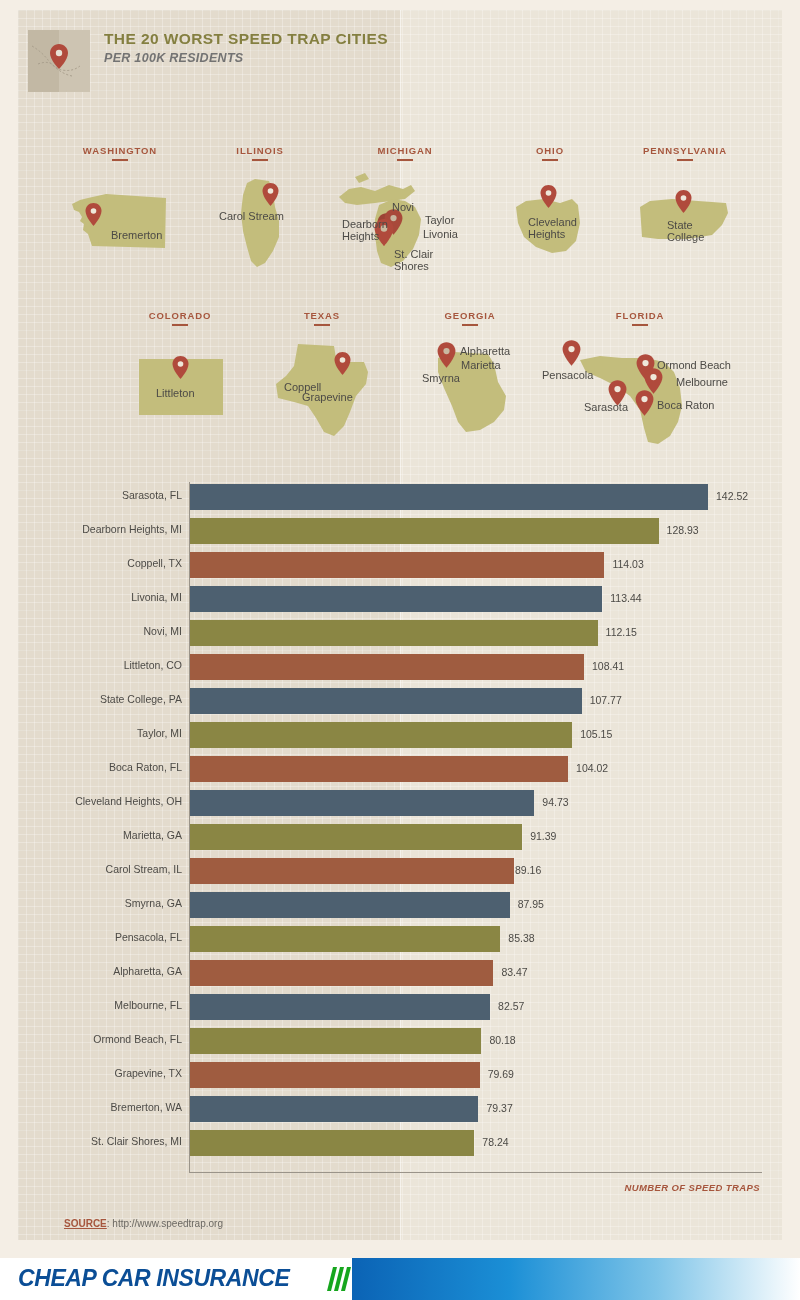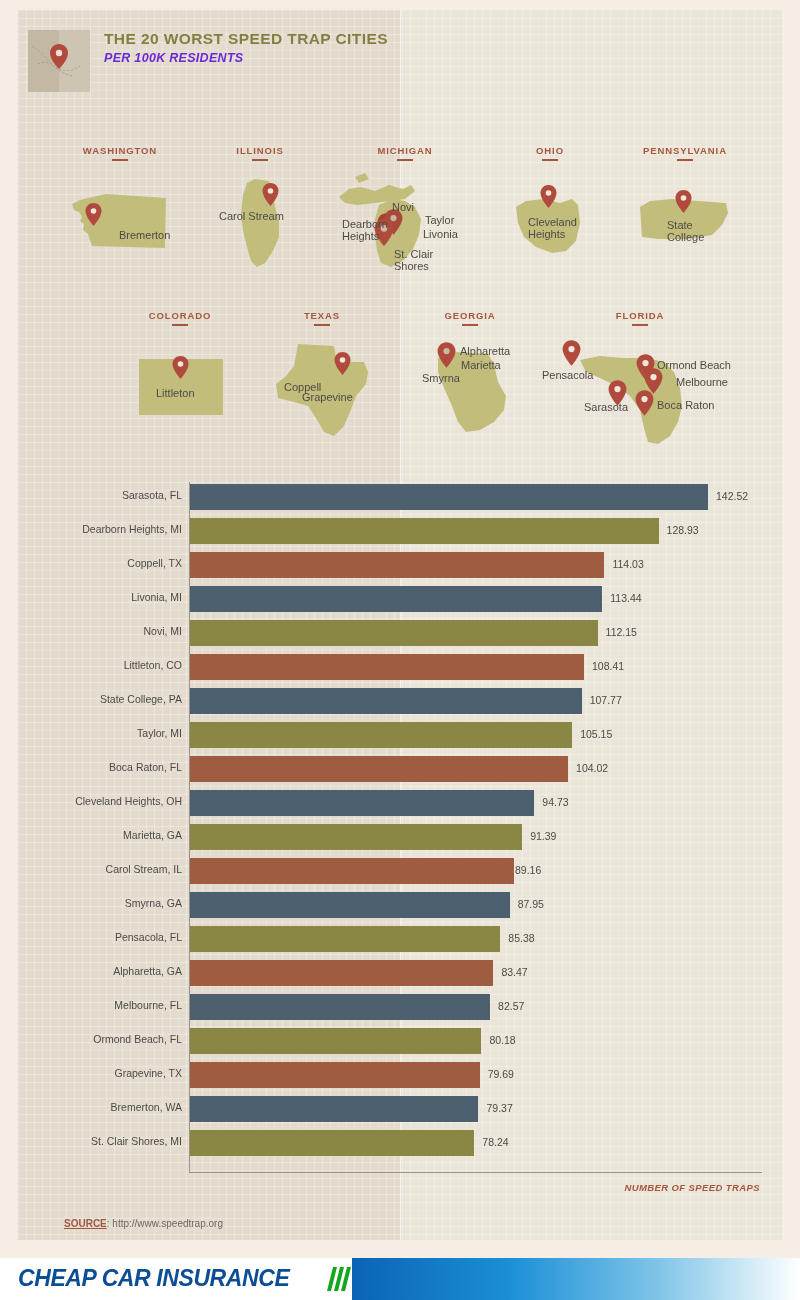--- a/index.html
+++ b/index.html
@@ -46,21 +46,21 @@
   }
   .logo-map .lpanel { position:absolute; left:0; top:0; width:50%; height:100%; background:#c2b8a4;}
   .logo-map svg { position: absolute; left: 0; top: 0; }
   .header-text { margin-left: 14px; }
   .title {
     font-size: 15.5px; font-weight: bold; letter-spacing: .4px;
     color: #847f40; text-transform: uppercase;
   }
   .subtitle {
     font-size: 12.5px; font-style: italic; font-weight: bold;
-    color: #6d28d9; letter-spacing: .3px; margin-top: 3px;
+    color: #737373; letter-spacing: .3px; margin-top: 3px;
   }
 
   
   .maps { position: absolute; left: 0; top: 140px; width: 800px; }
   .map-cell { position: absolute; }
   .state-name {
     position: absolute; width: 100%; text-align: center; top: 0;
     font-size: 9.5px; font-weight: bold; letter-spacing: .9px;
     color: #a6563d; text-transform: uppercase;
   }
@@ -167,21 +167,21 @@
         <svg width="100" height="62" viewBox="0 0 100 62">
           <path d="M2 14 L4 20 L9 22 L12 27 L10 31 L14 34 L13 40 L18 44 L22 56 L95 58 L96 8 L36 4 L18 8 L10 10 Z"></path>
         </svg>
       </div>
       <div class="pin" style="left:30px; top:58px;">
         <svg width="17" height="23" viewBox="0 0 17 23">
             <path d="M8.5 0C4 0 .5 3.5.5 8c0 6 8 15 8 15s8-9 8-15c0-4.5-3.5-8-8-8z" fill="#b04a3c"></path>
             <circle cx="8.5" cy="8" r="2.8" fill="#eee7da"></circle>
           </svg>
       </div>
-      <div class="city-lbl" style="left:40px; top:85px;padding-left:24px;">Bremerton</div>
+      <div class="city-lbl" style="left:32px; top:85px;padding-left:24px;">Bremerton</div>
     </div>
 
     <div class="map-cell" style="left:205px; top:5px; width:110px; height:130px;">
       <div class="state-name">
         <span>ILLINOIS</span><span class="rule"></span>
       </div>
       <div class="state-shape" style="left:30px; top:32px;">
         <svg width="52" height="92" viewBox="0 0 52 92">
           <path d="M20 2 L34 4 L38 14 L40 30 L44 44 L44 60 L38 74 L30 86 L22 90 L16 84 L12 70 L8 54 L6 36 L8 18 L12 6 Z"></path>
         </svg>

